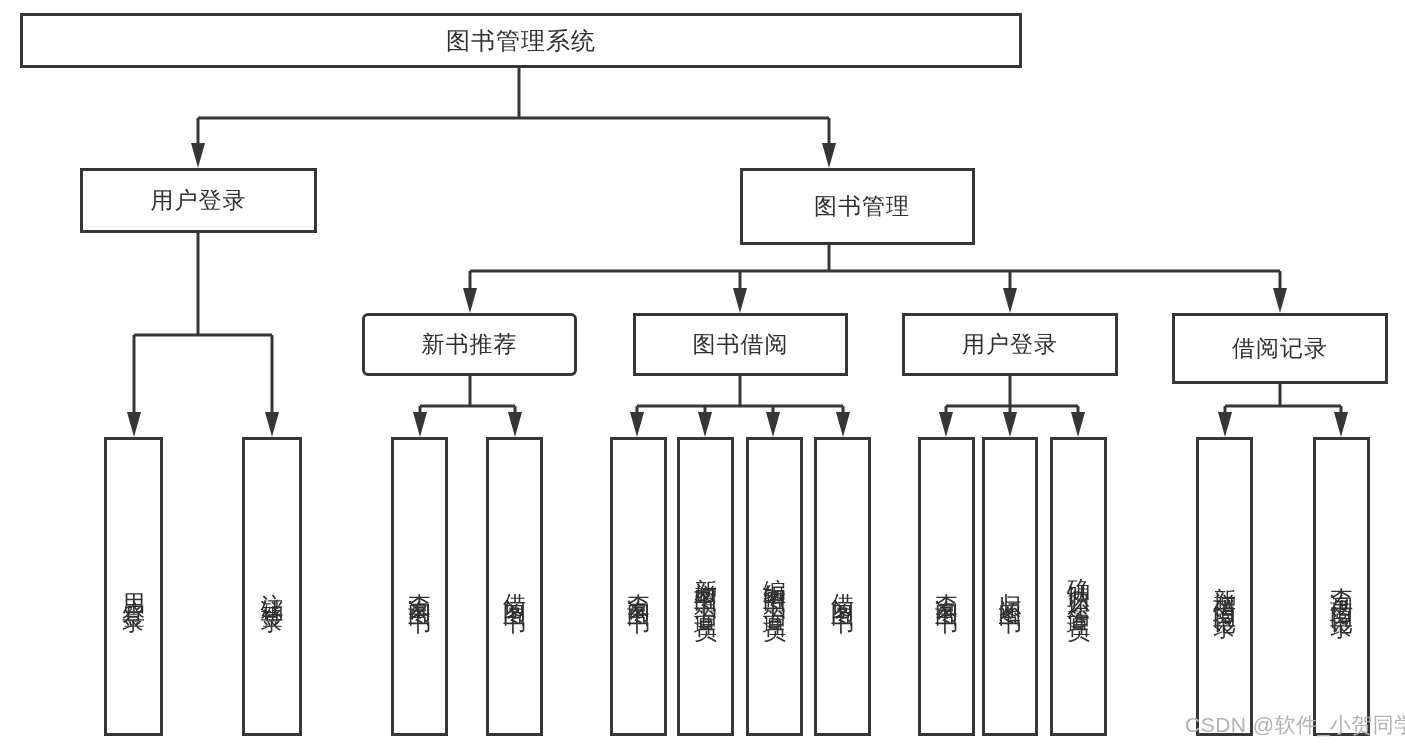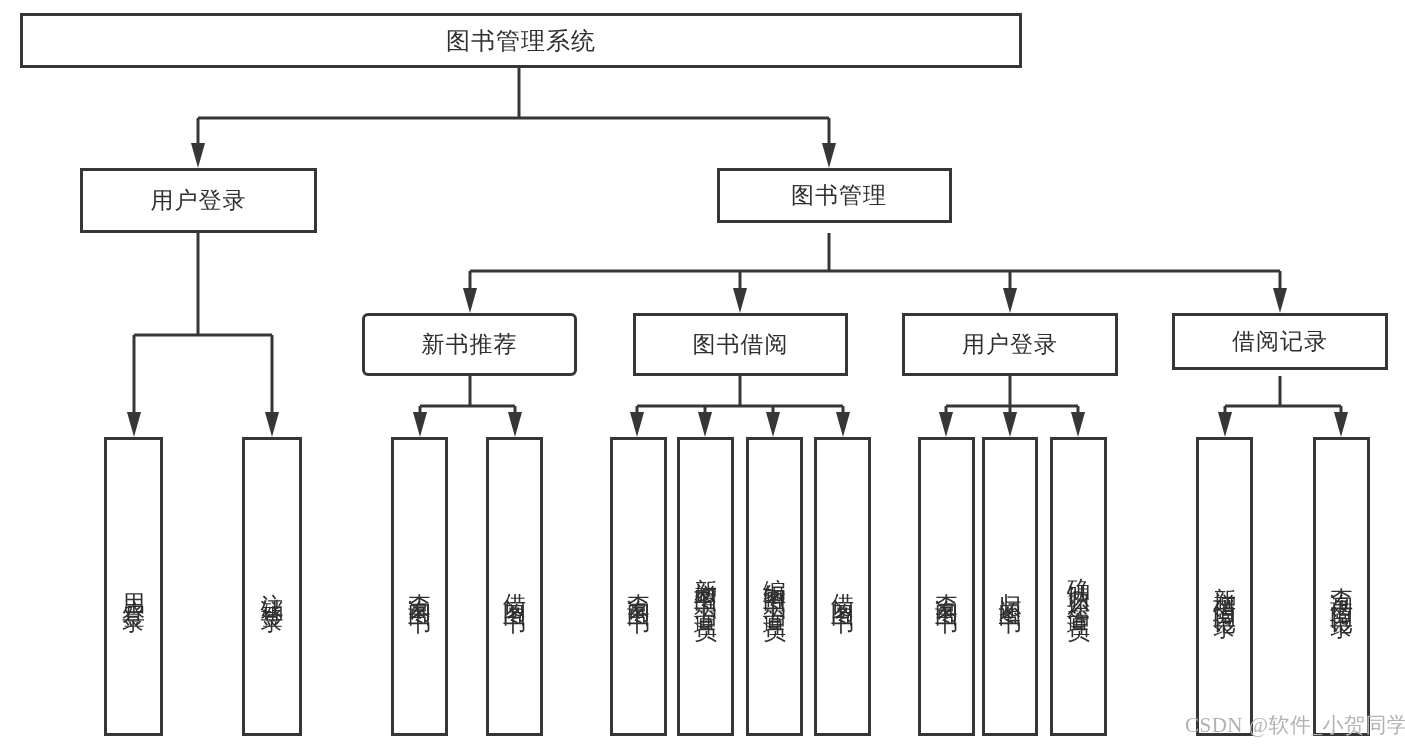--- a/index.html
+++ b/index.html
@@ -1,21 +1,21 @@
 <!DOCTYPE html>
 <html><head>
 <meta charset="utf-8">
 <style>
   html, body { margin: 0; padding: 0; background: #ffffff; }
   #canvas {
     position: relative;
     width: 1405px;
     height: 747px;
     background: #ffffff;
-    font-family: Liberation Serif, serif;
+    font-family: Liberation Sans, sans-serif;
     overflow: hidden;
     text-align: right;
   }
   #connector-svg {
     position: absolute;
     left: 0; top: 0;
     width: 1405px; height: 747px;
     z-index: 1;
   }
   #connector-svg line { stroke: #363636; stroke-width: 3; }
@@ -50,25 +50,25 @@
   }
   .vbox span {
     writing-mode: vertical-rl;
     text-orientation: mixed;
     letter-spacing: 6px;
     line-height: 1;
     white-space: nowrap;
   }
   #node-root { left: 20px; top: 13px; width: 1002px; height: 55px; font-size: 24px; }
   #node-user-login      { left: 80px;  top: 168px; width: 237px; height: 65px; }
-  #node-book-management { left: 717px; top: 168px; width: 235px; height: 55px; padding-left: 9px; }
+  #node-book-management { left: 740px; top: 168px; width: 235px; height: 77px; padding-left: 9px; }
   #node-new-book-recommend { left: 362px;  top: 313px; width: 215px; height: 63px; border-radius: 6px; }
   #node-book-borrow        { left: 633px;  top: 313px; width: 215px; height: 63px; }
   #node-current-borrow     { left: 902px;  top: 313px; width: 216px; height: 63px; }
-  #node-borrow-records     { left: 1172px; top: 313px; width: 216px; height: 57px; }
+  #node-borrow-records     { left: 1172px; top: 313px; width: 216px; height: 71px; }
   #leaf-0  { left: 104px;  width: 59px; }
   #leaf-1  { left: 242px;  width: 60px; }
   #leaf-2  { left: 391px; }
   #leaf-3  { left: 486px; }
   #leaf-4  { left: 610px; }
   #leaf-5  { left: 677px; }
   #leaf-6  { left: 746px; }
   #leaf-7  { left: 814px; }
   #leaf-8  { left: 918px; }
   #leaf-9  { left: 982px; width: 56px; }

